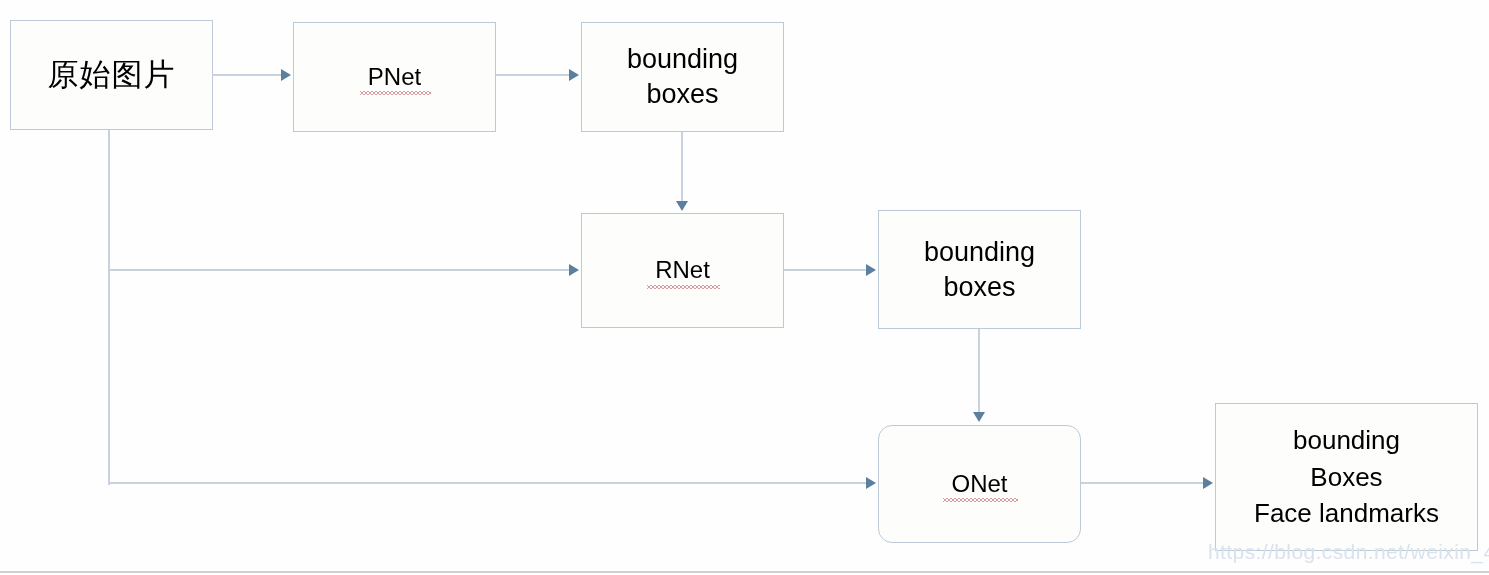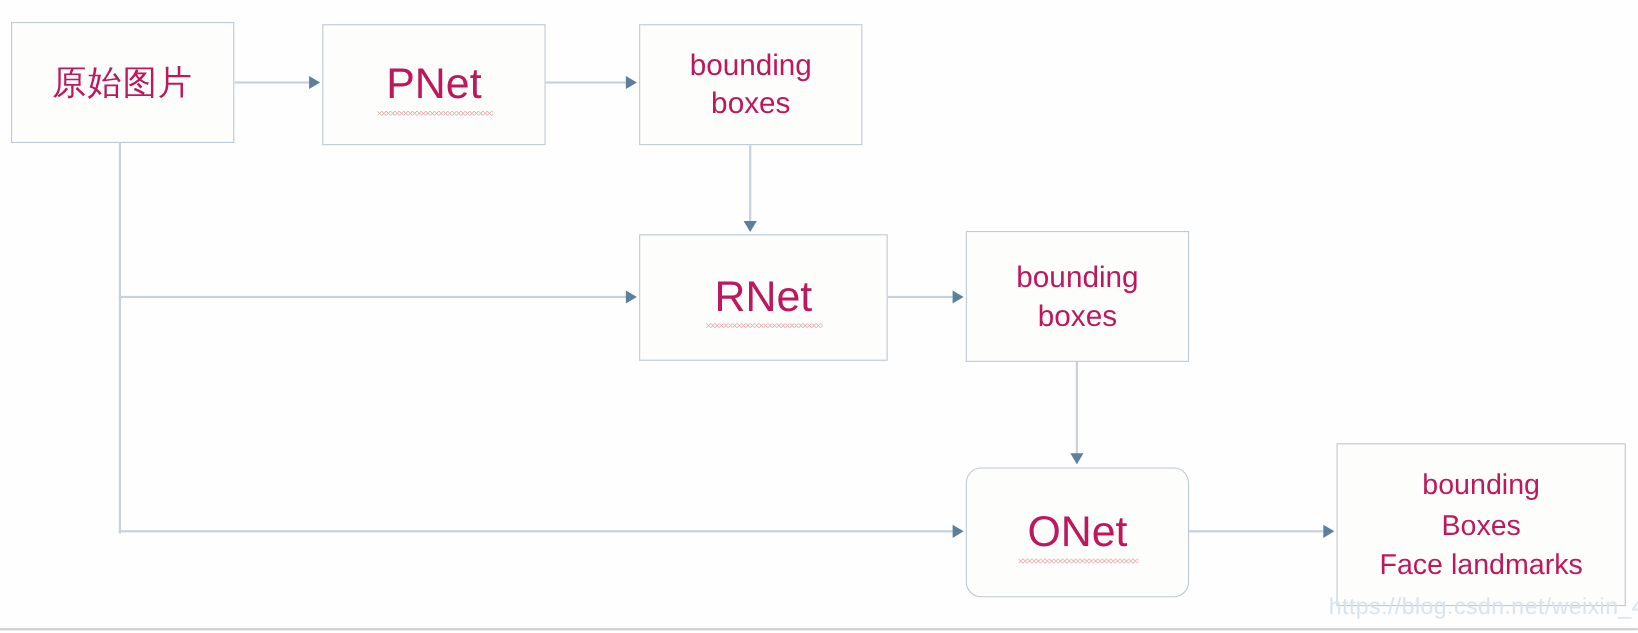--- a/index.html
+++ b/index.html
@@ -18,40 +18,40 @@
   }
   .node {
     position: absolute;
     box-sizing: border-box;
     border: 1.5px solid #bdc9d6;
     background: #fdfdfb;
     display: flex;
     align-items: center;
     justify-content: center;
     text-align: center;
-    color: #be185d;
+    color: #000000;
   }
   .node .label {
     line-height: 1.28;
     white-space: pre-line;
     padding: 0 6px;
   }
   
   #node-source      { left: 10px;   top: 20px;  width: 203px; height: 110px; }
   #node-pnet        { left: 293px;  top: 22px;  width: 203px; height: 110px; }
   #node-bbox1       { left: 581px;  top: 22px;  width: 203px; height: 110px; }
-  #node-rnet        { left: 581px;  top: 213px; width: 226px; height: 115px; }
+  #node-rnet        { left: 581px;  top: 213px; width: 203px; height: 115px; }
   #node-bbox2       { left: 878px;  top: 210px; width: 203px; height: 119px; }
   #node-onet        { left: 878px;  top: 425px; width: 203px; height: 118px; border-radius: 14px; }
   #node-final       { left: 1215px; top: 403px; width: 263px; height: 148px; }
 
   #node-source .label { font-size: 31px; letter-spacing: 1px; }
   #node-pnet .label,
   #node-rnet .label,
-  #node-onet .label   { font-size: 39px; }
+  #node-onet .label   { font-size: 24px; }
   #node-bbox1 .label,
   #node-bbox2 .label  { font-size: 27px; }
   #node-final .label  { font-size: 26px; line-height: 1.42; }
 
   
   .spell {
     position: relative;
     display: inline-block;
   }
   .spell::after {

